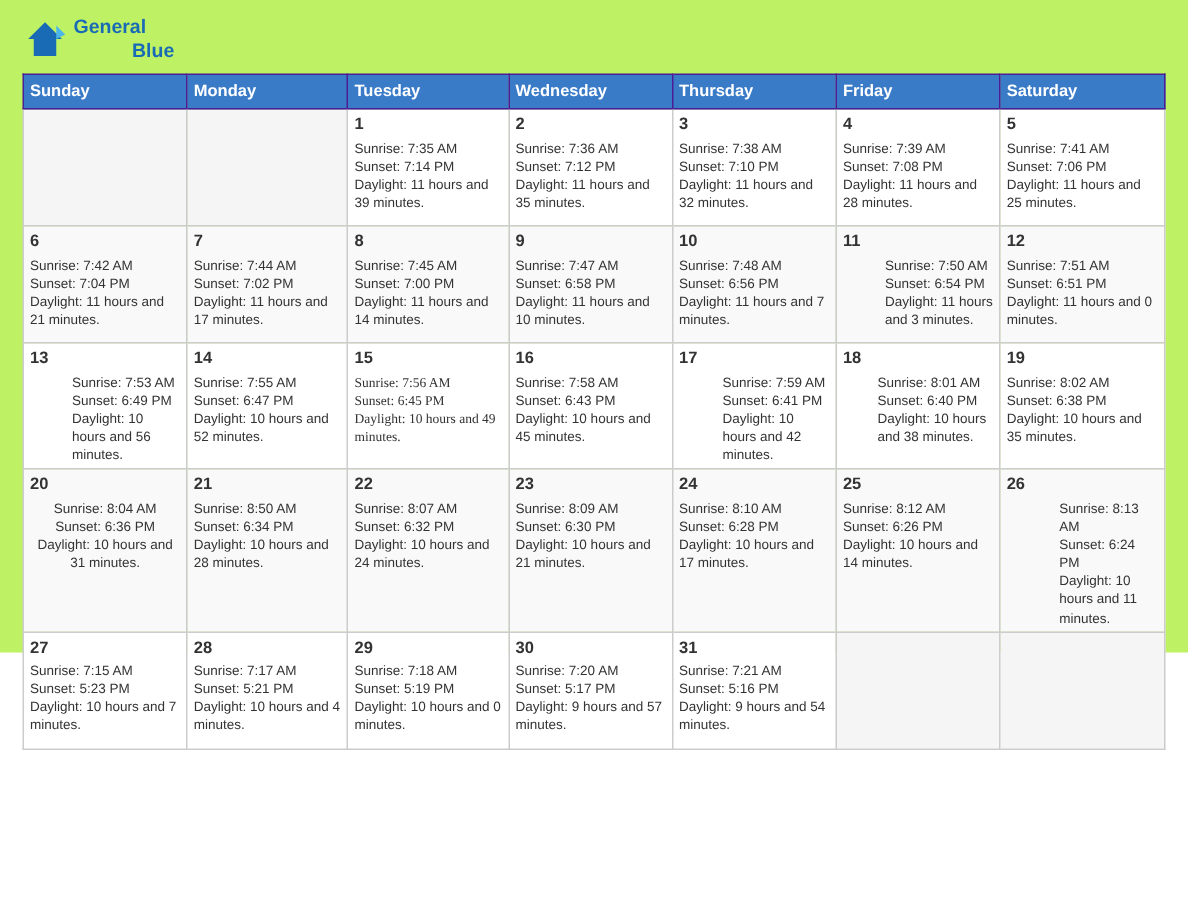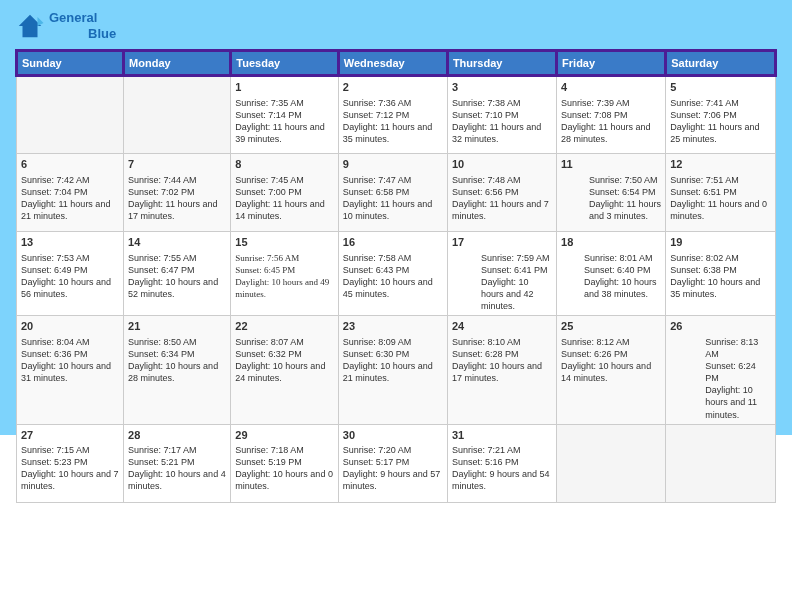--- a/index.html
+++ b/index.html
@@ -6,21 +6,21 @@
     body {
       font-family: Arial, sans-serif;
       background: #fff;
       width: 792px;
       height: 612px;
       overflow: hidden;
     }
     .page {
       width: 792px;
       height: 435px;
-      background: #7dd3fc;
+      background: #bef264;
       padding: 10px 15px 10px 15px;
     }
     .header {
       display: flex;
       justify-content: space-between;
       align-items: flex-start;
       margin-bottom: 8px;
     }
     .logo {
       display: flex;
@@ -57,21 +57,21 @@
       border-collapse: collapse;
       font-size: 9.5px;
     }
     .calendar th {
       background: #3a7bc8;
       color: #fff;
       padding: 5px 4px;
       text-align: left;
       font-size: 11px;
       font-weight: bold;
-      border: 3px solid #4c1d95;
+      border: 1px solid #4c1d95;
     }
     .calendar td {
       border: 1px solid #ccc;
       padding: 3px 4px;
       vertical-align: top;
       width: 113px;
       height: 78px;
       background: #fff;
       color: #333;
       font-size: 9px;
@@ -204,21 +204,21 @@
           <td>
             <span class="day-num">12</span>
             <span class="day-info" style="white-space: pre-wrap;">Sunrise: 7:51 AM
 Sunset: 6:51 PM
 Daylight: 11 hours and 0 minutes.</span>
           </td>
         </tr>
         <tr>
           <td>
             <span class="day-num">13</span>
-            <span class="day-info" style="white-space: pre-wrap;">Sunrise: 7:53 AM
+            <span class="day-info" style="white-space: pre-wrap; margin-left: 28px;">Sunrise: 7:53 AM
 Sunset: 6:49 PM
 Daylight: 10 hours and 56 minutes.</span>
           </td>
           <td>
             <span class="day-num">14</span>
             <span class="day-info" style="white-space: pre-wrap;">Sunrise: 7:55 AM
 Sunset: 6:47 PM
 Daylight: 10 hours and 52 minutes.</span>
           </td>
           <td>
@@ -248,21 +248,21 @@
           <td>
             <span class="day-num">19</span>
             <span class="day-info" style="white-space: pre-wrap;">Sunrise: 8:02 AM
 Sunset: 6:38 PM
 Daylight: 10 hours and 35 minutes.</span>
           </td>
         </tr>
         <tr class="row-shade">
           <td>
             <span class="day-num">20</span>
-            <span class="day-info" style="white-space: pre-wrap;">Sunrise: 8:04 AM
+            <span class="day-info" style="white-space: pre-wrap; text-align: center;">Sunrise: 8:04 AM
 Sunset: 6:36 PM
 Daylight: 10 hours and 31 minutes.</span>
           </td>
           <td>
             <span class="day-num">21</span>
             <span class="day-info" style="white-space: pre-wrap;">Sunrise: 8:50 AM
 Sunset: 6:34 PM
 Daylight: 10 hours and 28 minutes.</span>
           </td>
           <td>

